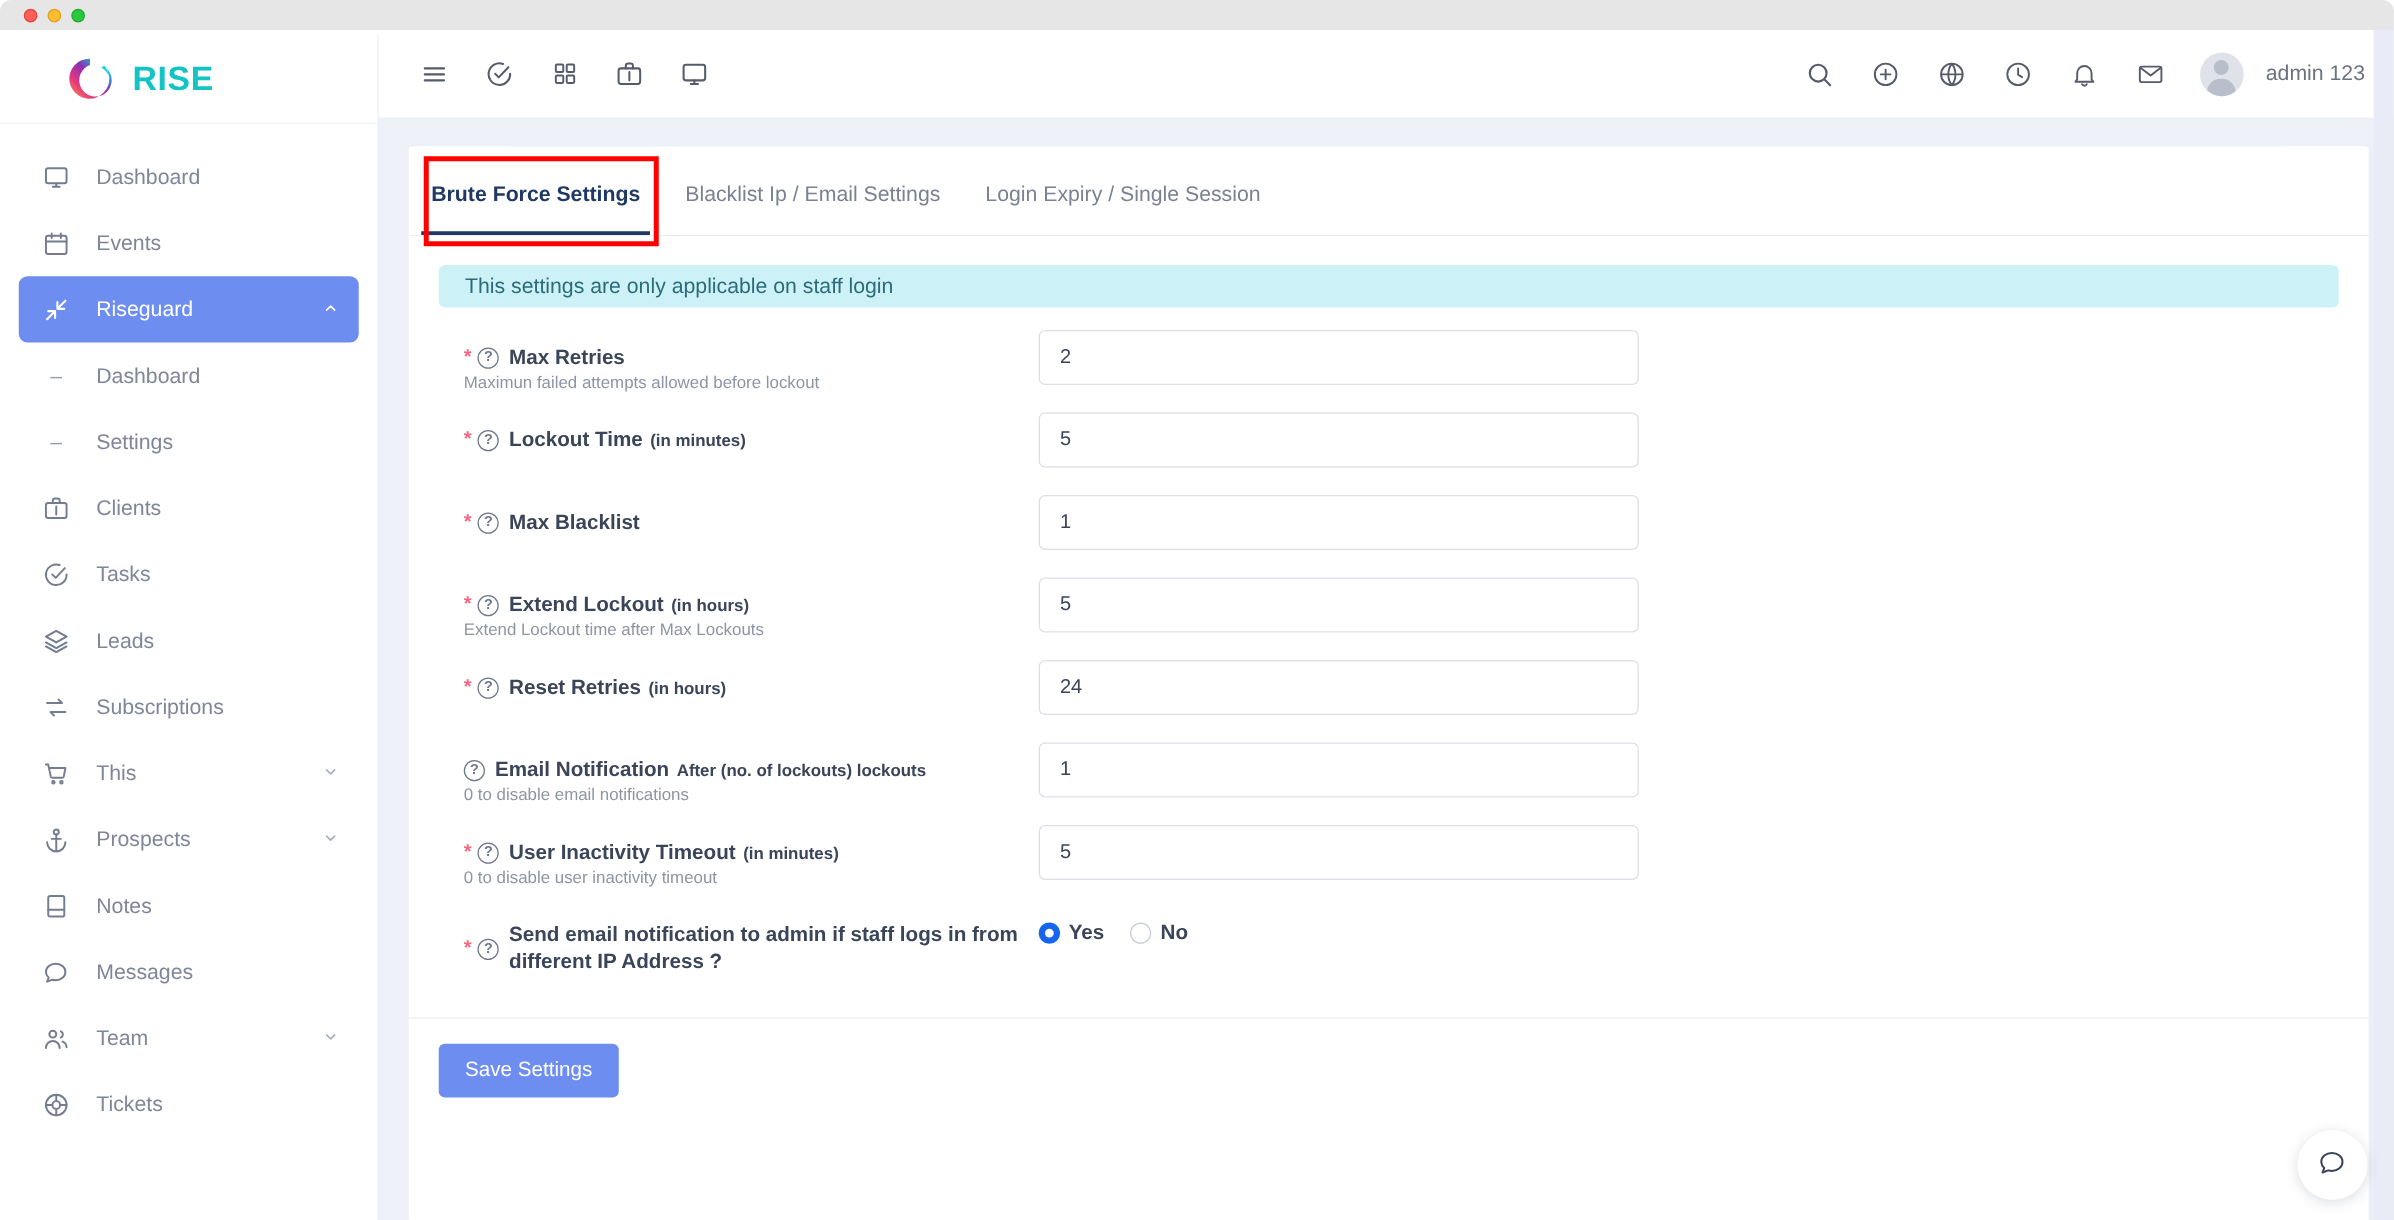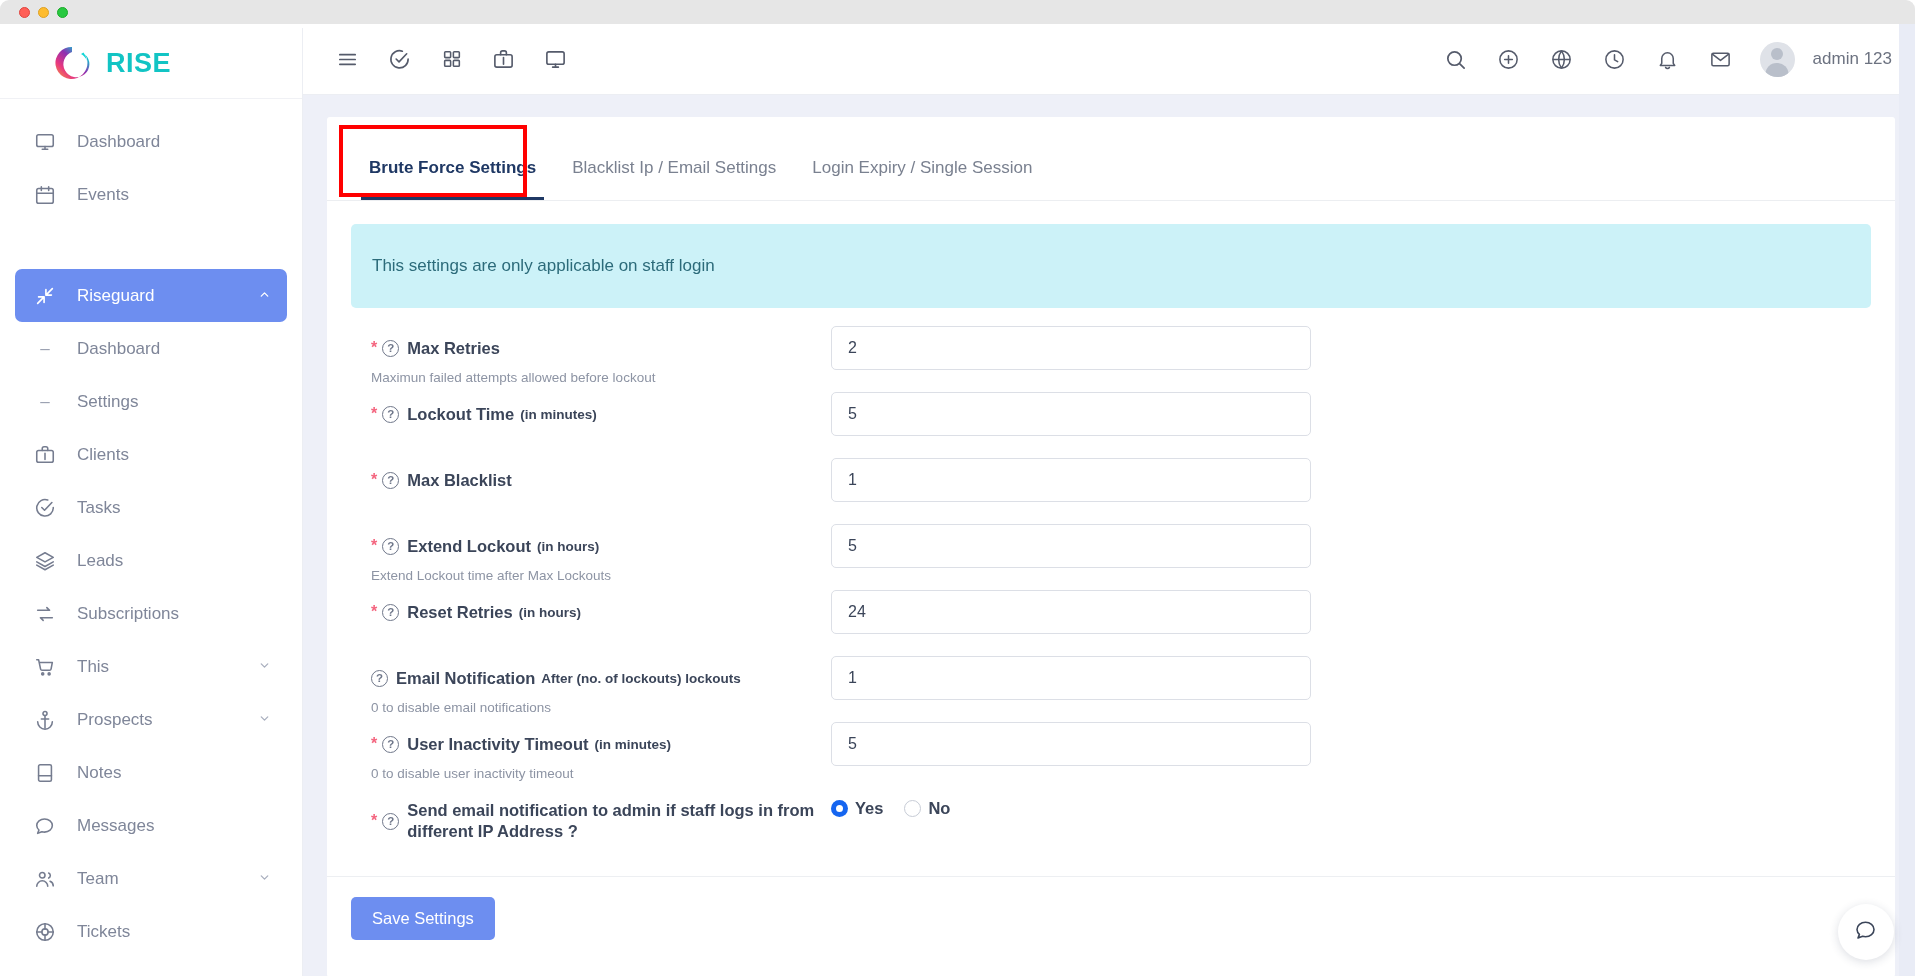--- a/index.html
+++ b/index.html
@@ -82,21 +82,20 @@
   }
   .nav-item .lbl { margin-left: 19px; }
   .nav-item .chev {
     position: absolute; right: 16px; top: 50%;
     transform: translateY(-50%);
     color: #a9afbe;
   }
   .nav-item.active {
     background: #6d8ef0;
     color: #ffffff;
-    margin-top: 48px;
   }
   .nav-item.active .ico { color: #ffffff; }
   .nav-item.active .chev { color: #ffffff; }
   .nav-sub {
     display: flex; align-items: center;
     height: 53px;
     margin: 0 15px;
     padding-left: 17px;
     color: #7f8699;
     font-size: 17px;
@@ -154,22 +153,21 @@
     border-radius: 3px;
     width: 1568px;
     min-height: 860px;
     position: relative;
     padding: 0;
   }
 
   
   .tabs {
     display: flex; align-items: flex-end;
-    height: 84px;
-    padding-left: 24px;
+    height: 72px;
     border-bottom: 1px solid #eceef1;
     position: relative;
   }
   .tab {
     font-size: 17px;
     color: #7a8190;
     padding: 0 18px 22px 18px;
     cursor: pointer;
     position: relative;
     white-space: nowrap;
@@ -194,21 +192,21 @@
     z-index: 5;
   }
 
   
   .banner {
     margin: 23px 24px 0 24px;
     background: #ccf2f8;
     color: #2c6b7a;
     font-size: 17px;
     border-radius: 5px;
-    padding: 32px 21px;
+    padding: 7px 21px;
   }
 
   
   .form { padding: 18px 24px 0 24px; }
   .form-row {
     display: flex;
     align-items: flex-start;
     min-height: 66px;
   }
   .form-label {
@@ -236,21 +234,21 @@
   }
   .label-suffix {
     font-weight: bold;
     font-size: 13.5px;
     color: #3b4559;
     margin-left: 6px;
   }
   .label-hint {
     font-size: 13.5px;
     color: #8d94a4;
-    margin-top: 11px;
+    margin-top: 1px;
     padding-left: 0px;
   }
   .form-field { flex: none; width: 480px; }
   .input {
     width: 480px;
     height: 44px;
     border: 1px solid #dcdfe6;
     border-radius: 5px;
     padding: 0 16px;
     font-size: 16px;

